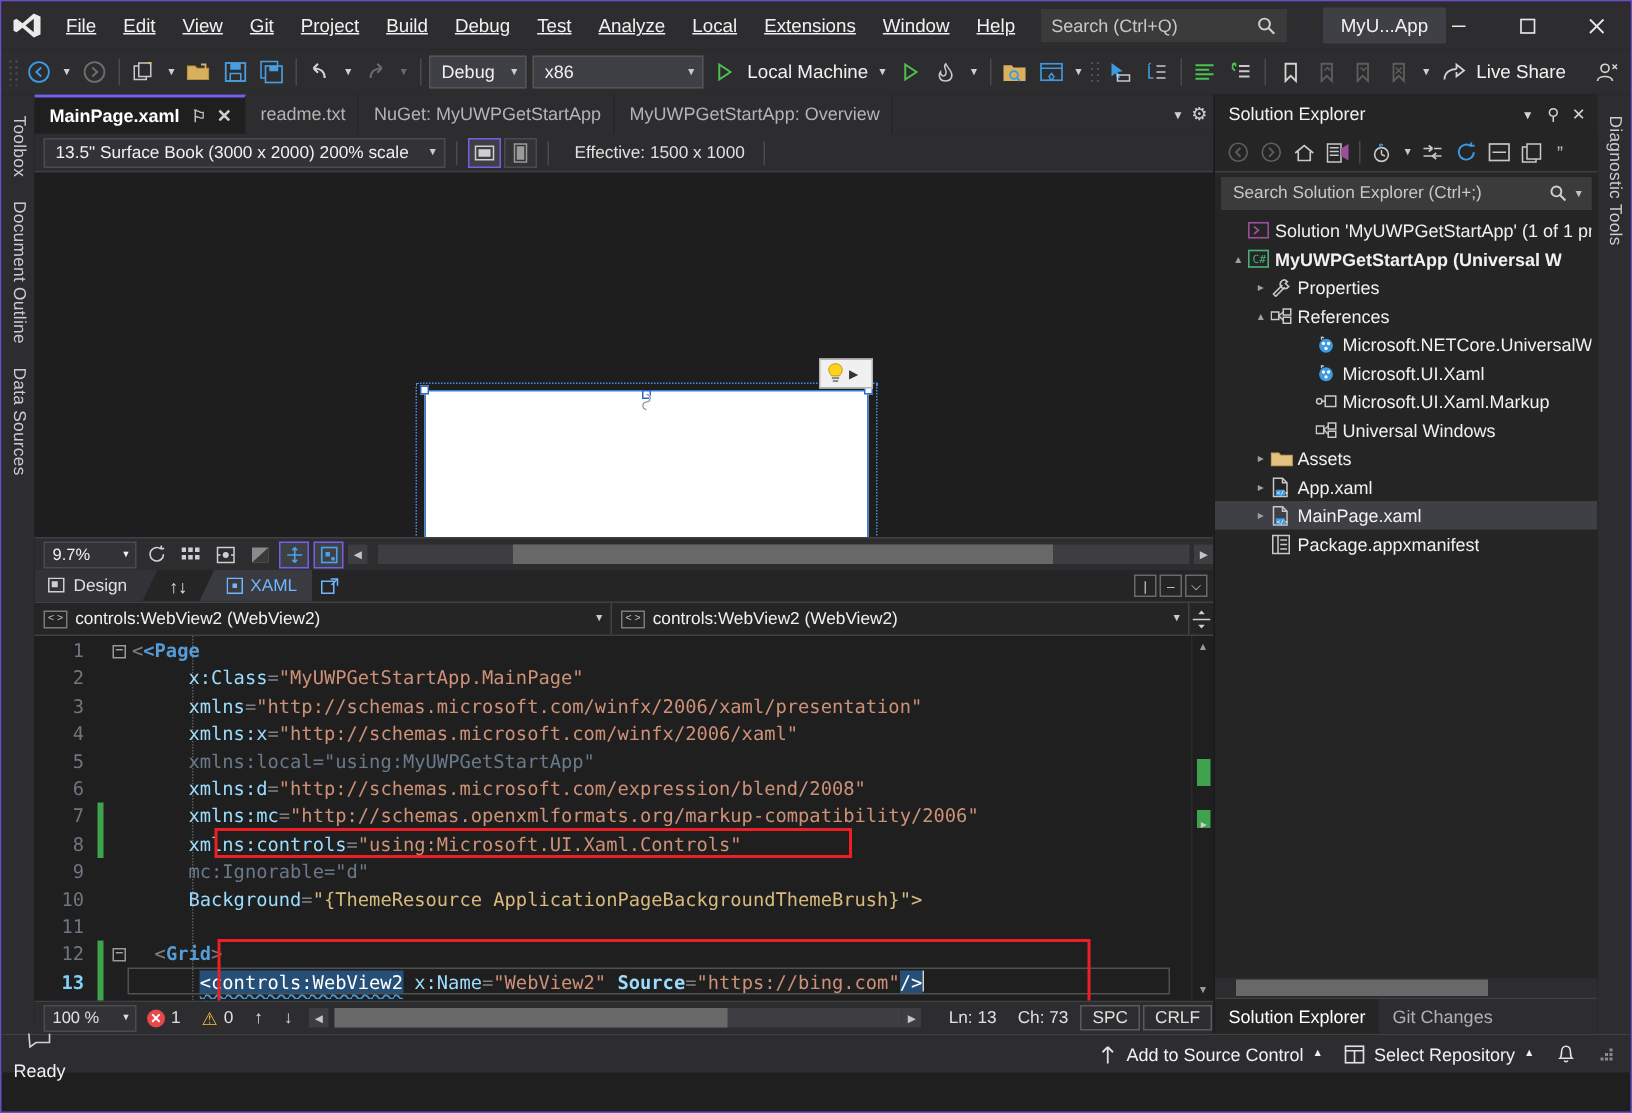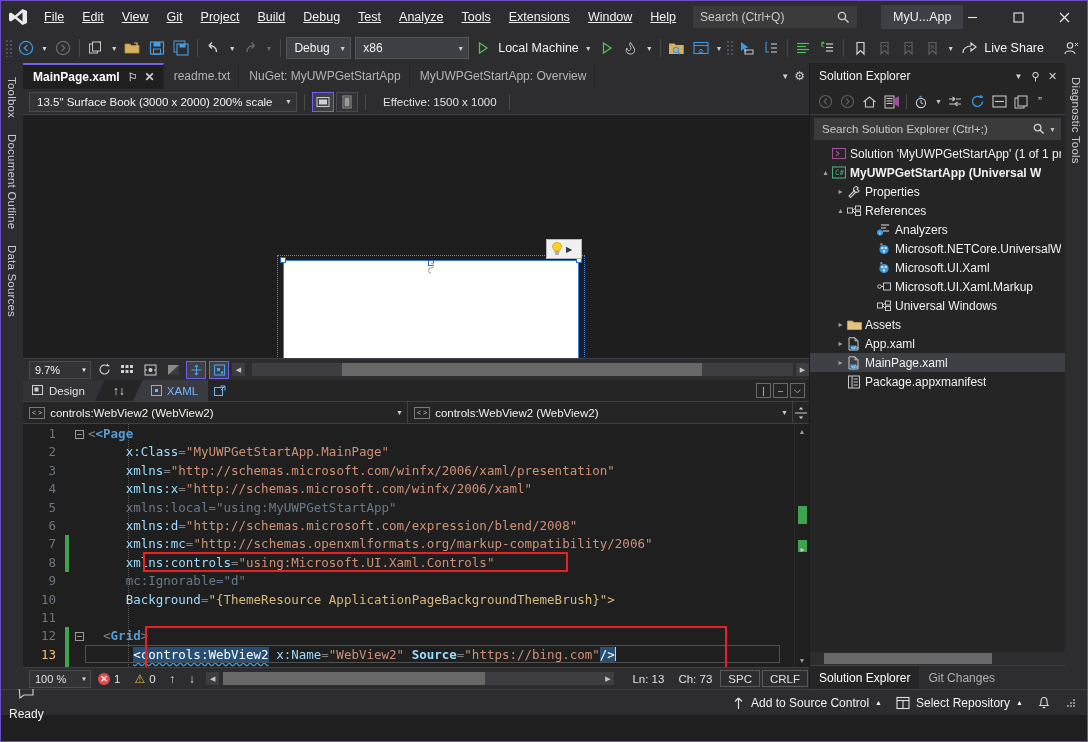--- a/index.html
+++ b/index.html
@@ -360,21 +360,21 @@
     line-height: 18.4px;
     overflow: hidden;
     padding-top: 1px;
   }
   .crow { display: flex; height: 18.4px; white-space: pre; position: relative; }
   .ln {
     width: 42px; text-align: right; padding-right: 9px;
     color: #6e7681; flex: 0 0 42px;
     font-size: 12.5px;
   }
-  .crow.cur .ln { color: #fdba74; font-weight: normal; }
+  .crow.cur .ln { color: #7dd3fc; font-weight: bold; }
   .chgbar { width: 4px; flex: 0 0 4px; margin-right: 4px; }
   .chgbar.green { background: #3fa34d; }
   .gut {
     width: 13px; flex: 0 0 13px;
     display: flex; align-items: center; justify-content: center;
     color: #9a9a9a; font-size: 9px;
   }
   .gut .box {
     width: 9px; height: 9px;
     border: 1px solid #9a9a9a;
@@ -569,21 +569,21 @@
     <div class="menubar">
       <div class="menu-item"><u>File</u></div>
       <div class="menu-item"><u>Edit</u></div>
       <div class="menu-item"><u>View</u></div>
       <div class="menu-item"><u>Git</u></div>
       <div class="menu-item"><u>Project</u></div>
       <div class="menu-item"><u>Build</u></div>
       <div class="menu-item"><u>Debug</u></div>
       <div class="menu-item"><u>Test</u></div>
       <div class="menu-item"><u>Analyze</u></div>
-      <div class="menu-item"><u>Tools</u></div>
+      <div class="menu-item"><u>Local</u></div>
       <div class="menu-item"><u>Extensions</u></div>
       <div class="menu-item"><u>Window</u></div>
       <div class="menu-item"><u>Help</u></div>
     </div>
 
     <div class="search-box">
       <span class="sp">Search (Ctrl+Q)</span>
       <span>
         <svg width="13" height="13" viewBox="0 0 13 13">
             <circle cx="5" cy="5" r="3.6" fill="none" stroke="#d0d0d0" stroke-width="1.3"></circle>
@@ -1251,35 +1251,20 @@
                 <rect x="0.5" y="3" width="5" height="5" fill="none" stroke="#c9c9c9" stroke-width="1"></rect>
                 <rect x="8.5" y="1" width="5" height="4" fill="none" stroke="#c9c9c9" stroke-width="1"></rect>
                 <rect x="8.5" y="6.5" width="5" height="4" fill="none" stroke="#c9c9c9" stroke-width="1"></rect>
                 <line x1="5.5" y1="5.5" x2="8.5" y2="3" stroke="#c9c9c9" stroke-width="1"></line>
                 <line x1="5.5" y1="5.5" x2="8.5" y2="8.5" stroke="#c9c9c9" stroke-width="1"></line>
               </svg>
           </span>
           <span class="tlabel">References</span>
         </div>
 
-        <div class="trow" style="padding-left:54px">
-          <span class="exp"></span>
-          <span class="ticon">
-            <svg width="14" height="13" viewBox="0 0 14 13">
-                <g stroke="#d6d6d6" stroke-width="1.1">
-                  <line x1="4" y1="2" x2="12" y2="2"></line>
-                  <line x1="4" y1="5" x2="9" y2="5"></line>
-                  <line x1="6" y1="8" x2="12" y2="8"></line>
-                </g>
-                <circle cx="3" cy="9.5" r="3" fill="#3d9ae0"></circle>
-                <text x="2.3" y="11.6" font-size="5" fill="#fff" font-family="DejaVu Sans, sans-serif">i</text>
-              </svg>
-          </span>
-          <span class="tlabel">Analyzers</span>
-        </div>
 
         <div class="trow" style="padding-left:54px">
           <span class="exp"></span>
           <span class="ticon">
             <svg width="14" height="13" viewBox="0 0 14 13">
                 <circle cx="7" cy="7.5" r="4.6" fill="#3d9ae0"></circle>
                 <circle cx="5.3" cy="6" r="1.1" fill="#fff"></circle>
                 <circle cx="8.7" cy="6" r="1.1" fill="#fff"></circle>
                 <circle cx="7" cy="9.3" r="1.1" fill="#fff"></circle>
                 <path d="M4 1.5 l0 2 M4 1.5 l1.6 .8" stroke="#c9c9c9" stroke-width=".9"></path>

